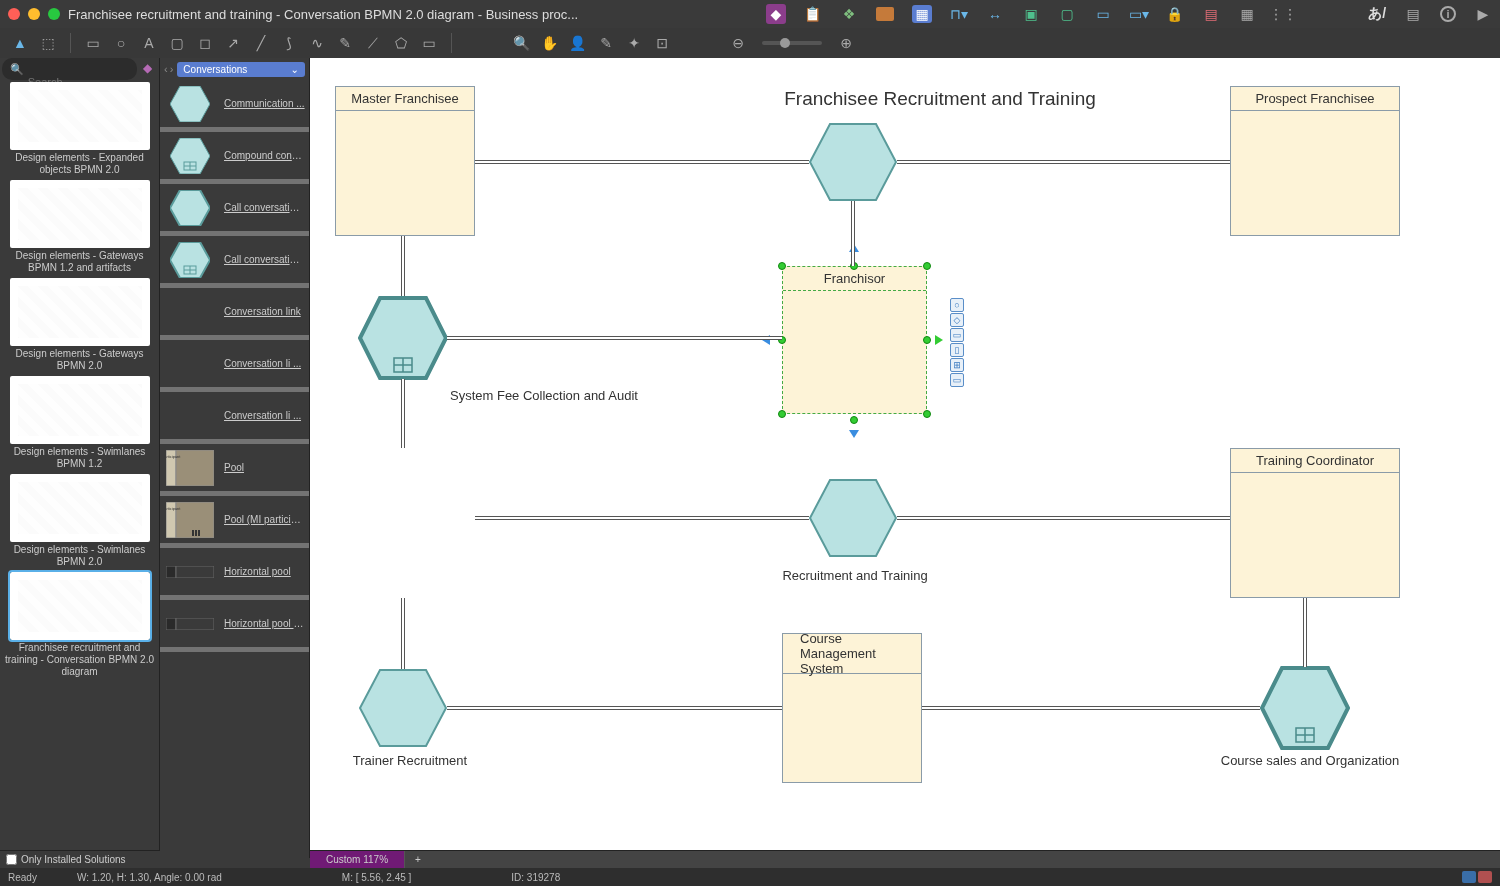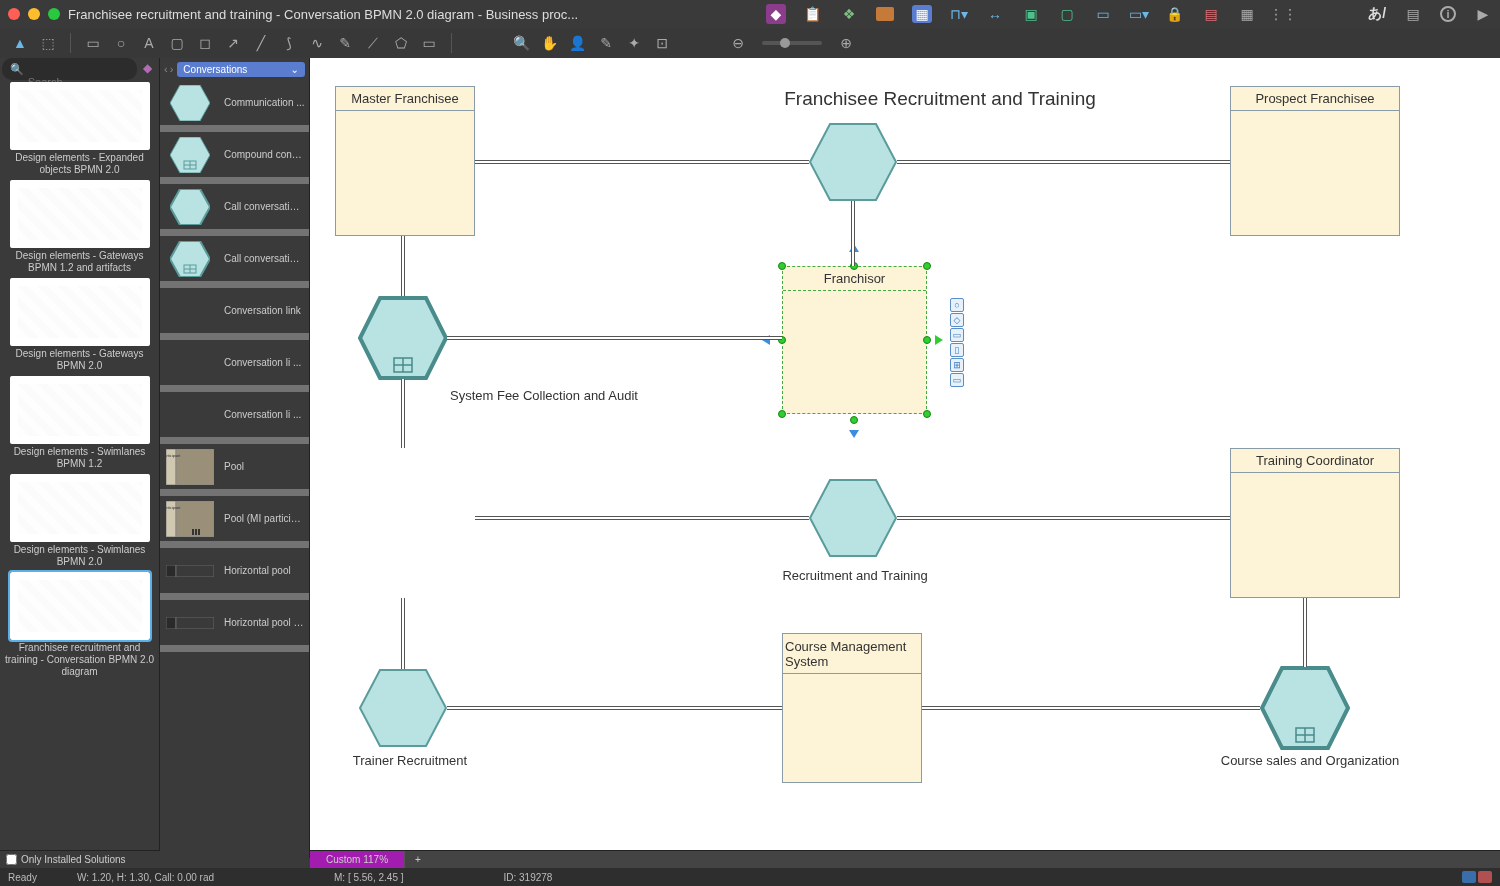--- a/index.html
+++ b/index.html
@@ -43,21 +43,21 @@
 .thumb-item.selected .thumb-img { outline: 2px solid #5ab0e8; }
 .thumb-placeholder { position:absolute; inset:8px; background: linear-gradient(45deg, #f5f5f5 25%, #fdfdfd 25%, #fdfdfd 50%, #f5f5f5 50%, #f5f5f5 75%, #fdfdfd 75%); background-size: 20px 20px; opacity:0.4; }
 
 
 .shapes-panel { width: 150px; background: #3a3a3a; border-right: 1px solid #222; display: flex; flex-direction: column; }
 .shapes-header { height: 22px; display: flex; align-items: center; padding: 0 4px; gap: 4px; }
 .nav-arrows { display: flex; gap: 2px; }
 .nav-arrow { color: #888; font-size: 11px; cursor: pointer; }
 .shapes-dropdown { flex: 1; background: #5a7dd0; color: white; font-size: 10px; padding: 2px 6px; border-radius: 3px; display: flex; align-items: center; justify-content: space-between; }
 .shapes-list { overflow-y: auto; flex: 1; }
-.shape-row { height: 52px; display: flex; align-items: center; padding: 0 4px; gap: 8px; cursor: pointer; border-bottom: 7px solid #737373; }
+.shape-row { height: 52px; display: flex; align-items: center; padding: 0 4px; gap: 8px; cursor: pointer; border-bottom: 5px solid #737373; text-decoration: underline; }
 .shape-preview { width: 52px; height: 48px; display: flex; align-items: center; justify-content: center; flex-shrink: 0; }
 .shape-label { color: #ccc; font-size: 10px; overflow: hidden; white-space: nowrap; text-overflow: ellipsis; }
 
 
 .canvas-area { flex: 1; background: #fff; position: relative; overflow: hidden; }
 .canvas-content { position: absolute; inset: 0; }
 
 
 .participant { position: absolute; border: 1px solid #8a9ba8; background: #fdf3d7; }
 .participant-header { height: 24px; border-bottom: 1px solid #8a9ba8; display: flex; align-items: center; justify-content: center; font-size: 13px; color: #333; }
@@ -79,21 +79,21 @@
 .sel-arrow.up { border-left: 5px solid transparent; border-right: 5px solid transparent; border-bottom: 8px solid #3a8de0; }
 .sel-arrow.down { border-left: 5px solid transparent; border-right: 5px solid transparent; border-top: 8px solid #3a8de0; }
 .sel-arrow.left { border-top: 5px solid transparent; border-bottom: 5px solid transparent; border-right: 8px solid #3a8de0; }
 .sel-arrow.right { border-top: 5px solid transparent; border-bottom: 5px solid transparent; border-left: 8px solid #3c3; }
 
 .action-palette { position: absolute; display: flex; flex-direction: column; gap: 1px; }
 .action-btn { width: 14px; height: 14px; background: #e8f0f8; border: 1px solid #5a8ec8; border-radius: 2px; font-size: 9px; display: flex; align-items: center; justify-content: center; color: #3a7ac0; }
 
 
 .bottom-tabs { height: 18px; background: #444; display: flex; align-items: center; font-size: 10px; color: #ccc; padding: 0; border-top: 1px solid #222; position: absolute; left: 310px; right: 0; bottom: 18px; }
-.bottom-tab { padding: 0 16px; background: #a21caf; height: 100%; display: flex; align-items: center; border-right: 1px solid #555; }
+.bottom-tab { padding: 0 16px; background: #701a75; height: 100%; display: flex; align-items: center; border-right: 1px solid #555; }
 .bottom-tab-add { padding: 0 10px; }
 
 .sidebar-bottom { position: absolute; left: 0; width: 160px; bottom: 18px; height: 18px; background: #3a3a3a; display: flex; align-items: center; font-size: 10px; color: #ccc; padding: 0 6px; gap: 4px; border-top: 1px solid #222; }
 .sidebar-bottom input[type=checkbox] { width: 11px; height: 11px; }
 
 .status-bar { position: absolute; left: 0; right: 0; bottom: 0; height: 18px; background: #2e2e2e; display: flex; align-items: center; font-size: 10px; color: #bbb; padding: 0 8px; }
 .status-seg { margin-right: 40px; }
 .status-right { margin-left: auto; display:flex; gap:2px;}
 .status-pill { width:14px; height:12px; border-radius:2px; }
 
@@ -416,21 +416,21 @@
       <div class="hexagon" style="left:48px;top:610px">
         <svg width="90" height="80">
             <polygon points="22,2 68,2 88,40 68,78 22,78 2,40" fill="#b9e2e2" stroke="#5a9b9b" stroke-width="2"></polygon>
           </svg>
       </div>
       <div class="canvas-label" style="left:40px;top:695px;width:120px">Trainer Recruitment</div>
 
       <div class="conv-link vertical" style="left:91px;top:540px;height:71px"></div>
 
       <div class="participant" style="left:472px;top:575px;width:140px;height:150px">
-        <div class="participant-header" style="height:40px;white-space:normal;padding:2px">
+        <div class="participant-header" style="height:40px;white-space:normal;padding:17px">
             <span>Course Management System</span>
           </div>
       </div>
 
       <div class="conv-link horizontal" style="left:137px;top:648px;width:335px"></div>
 
       <div class="hexagon" style="left:950px;top:608px">
         <svg width="90" height="84">
             <polygon points="22,2 68,2 88,42 68,82 22,82 2,42" fill="#b9e2e2" stroke="#4a8b8b" stroke-width="4"></polygon>
             <rect x="36" y="62" width="18" height="14" fill="none" stroke="#4a8b8b" stroke-width="1.5"></rect>
@@ -454,20 +454,20 @@
 </div>
 <div class="bottom-tabs">
   <div class="bottom-tab">
       <span>Custom 117%</span>
     </div>
   <div class="bottom-tab-add">+</div>
 </div>
 
 <div class="status-bar">
   <div class="status-seg">Ready</div>
-  <div class="status-seg">W: 1.20,  H: 1.30,  Call: 0.00 rad</div>
+  <div class="status-seg">W: 1.20,  H: 1.30,  Angle: 0.00 rad</div>
   <div class="status-seg" style="margin-left:80px">M: [ 5.56, 2.45 ]</div>
   <div class="status-seg" style="margin-left:60px">ID: 319278</div>
   <div class="status-right">
     <div class="status-pill" style="background:#3a6ea8"></div>
     <div class="status-pill" style="background:#b05050"></div>
   </div>
 </div>
 
 </body></html>

